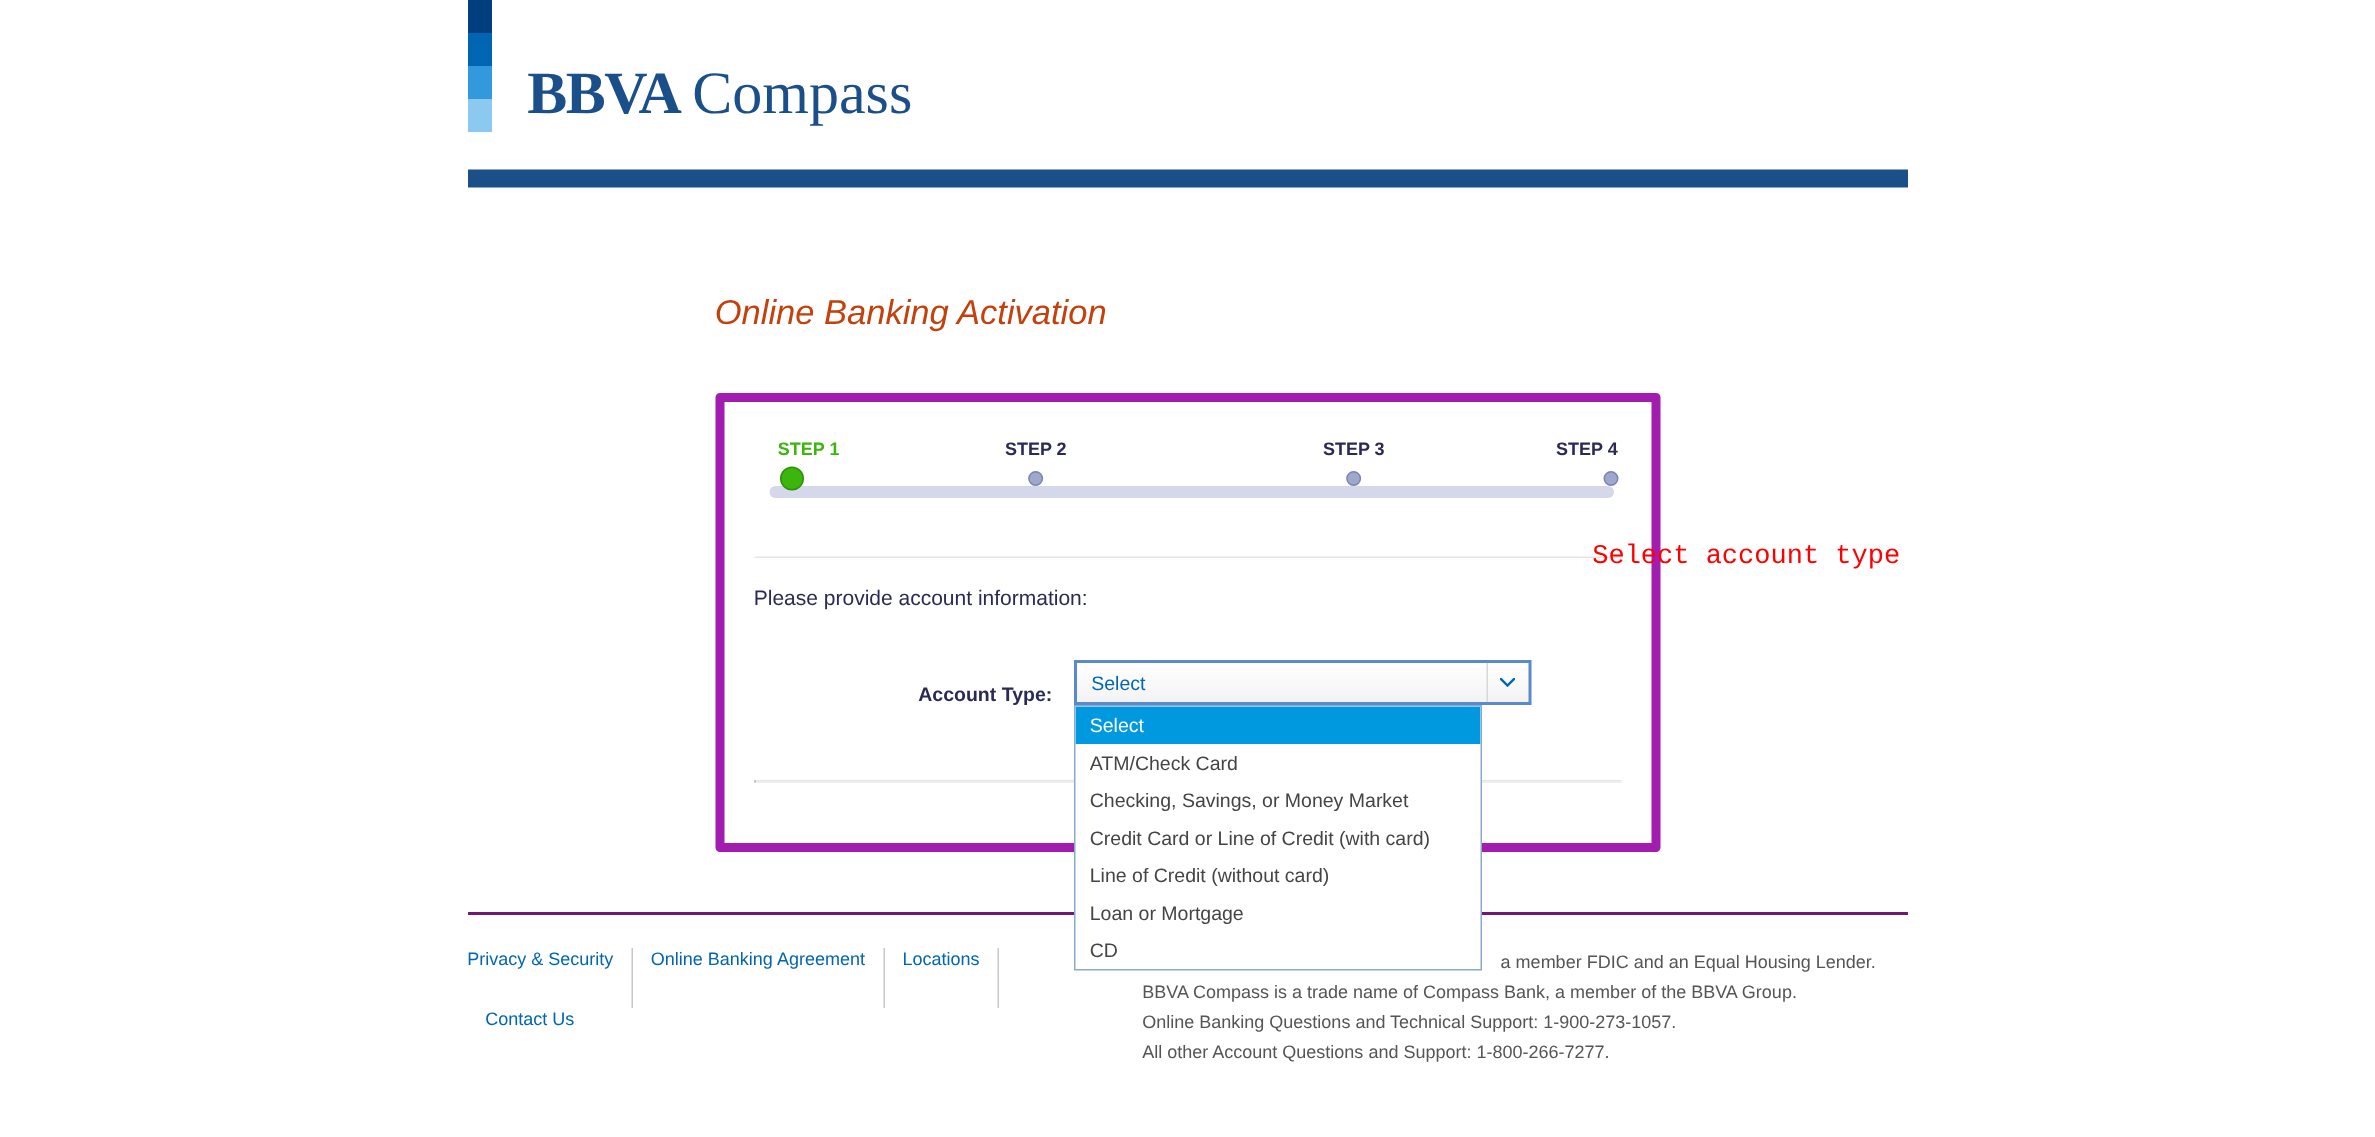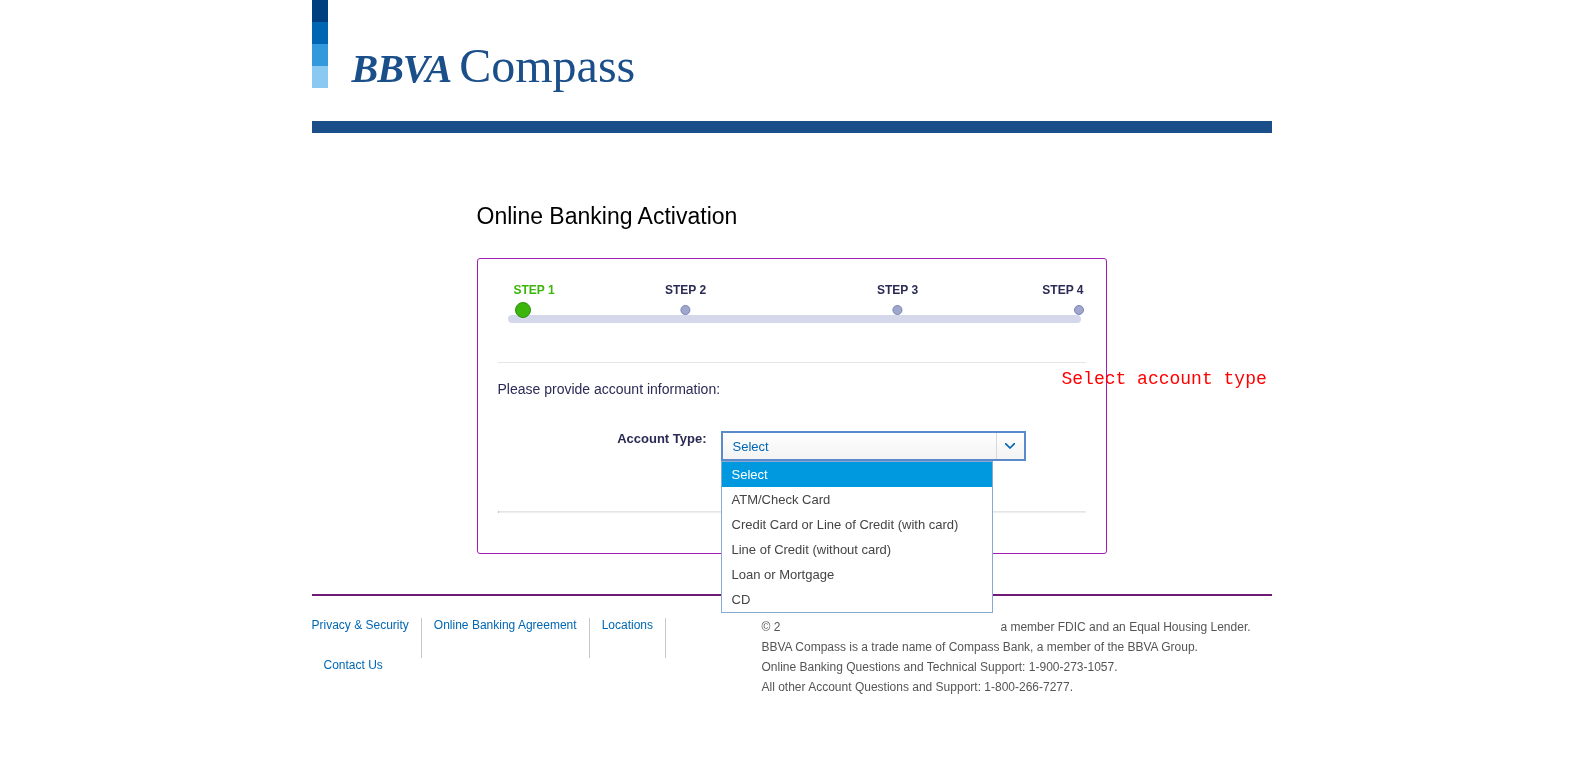--- a/index.html
+++ b/index.html
@@ -28,50 +28,50 @@
 
   .logo-row {
     padding: 38px 0 28px 40px;
     display: flex;
     align-items: baseline;
     gap: 8px;
   }
   .logo-bbva {
     font-family: Georgia, 'Times New Roman', serif;
     font-weight: 900;
-    font-style: italic;
     font-size: 40px;
     color: #1a4f8a;
     letter-spacing: -1px;
   }
   .logo-compass {
     font-family: Georgia, 'Times New Roman', serif;
-    font-size: 48px;
+    font-size: 40px;
     color: #1a4f8a;
     font-weight: 400;
   }
   .blue-bar {
     height: 12px;
     background: #1a4f8a;
     width: 100%;
   }
 
   .main-area {
     padding: 70px 0 0 165px;
     position: relative;
   }
   .page-title {
     font-size: 23px;
-    color: #000000;
+    color: #c2410c;
     font-weight: 400;
-    margin-bottom: 28px;
+    margin-bottom: 40px;
+    font-style: italic;
   }
   .card {
     width: 630px;
-    border: 1px solid #a21caf;
+    border: 6px solid #a21caf;
     border-radius: 3px;
     padding: 24px 20px 40px 20px;
     position: relative;
   }
   .steps-row {
     position: relative;
     height: 55px;
     margin-bottom: 8px;
   }
   .step-track {
@@ -121,21 +121,21 @@
     border-top: 1px solid #e5e5e5;
     margin: 24px 0 18px 0;
   }
   .instruction {
     font-size: 14px;
     color: #2a2a55;
     margin-bottom: 34px;
   }
   .field-row {
     display: flex;
-    align-items: flex-start;
+    align-items: flex-end;
     gap: 14px;
     justify-content: flex-end;
     padding-right: 60px;
     position: relative;
   }
   .field-label {
     font-size: 13px;
     font-weight: bold;
     color: #2a2a55;
   }
@@ -288,20 +288,21 @@
             <span class="select-caret">
               <svg width="10" height="6" viewBox="0 0 10 6">
                   <path d="M0 0 L5 5 L10 0" fill="none" stroke="#0066b3" stroke-width="1.6"></path>
                 </svg>
             </span>
           </div>
           <div class="dropdown">
             <div class="dropdown-inner">
               <div class="opt sel">Select</div>
               <div class="opt">ATM/Check Card</div>
+              <div class="opt">Checking, Savings, or Money Market</div>
               <div class="opt">Credit Card or Line of Credit (with card)</div>
               <div class="opt">Line of Credit (without card)</div>
               <div class="opt">Loan or Mortgage</div>
               <div class="opt">CD</div>
             </div>
           </div>
         </div>
       </div>
 
       <hr class="divider2">

